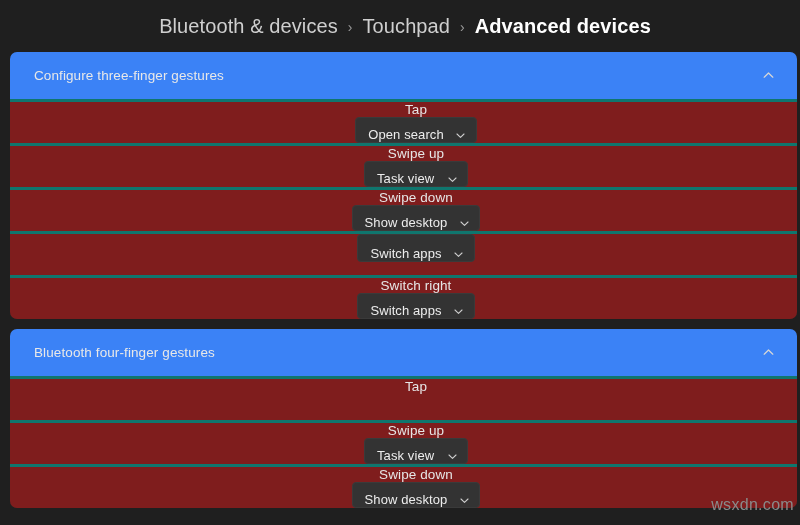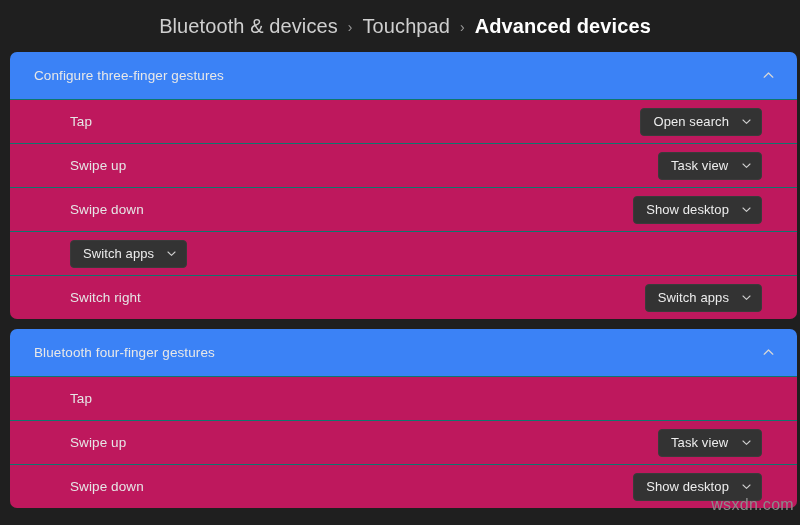--- a/index.html
+++ b/index.html
@@ -90,39 +90,40 @@
   }
 
   .chevron-up svg, .chevron-dn svg { display: block; }
 
   
   .row {
     height: 44px;
     display: flex;
     align-items: center;
     padding: 0 35px 0 60px;
-    border-top: 1px solid #0f766e;
-    background: #be185d;
+    border-top: 3px solid #0f766e;
+    background: #7f1d1d;
+    flex-direction: column;
   }
 
   .row-label {
     font-size: 13.5px;
     color: #e6e6e6;
     flex: 1;
     letter-spacing: 0.1px;
   }
 
   
   .dropdown {
     height: 28px;
     background: #333333;
     border: 1px solid #3a3a3a;
     border-radius: 4px;
     display: flex;
-    align-items: center;
+    align-items: flex-end;
     padding: 0 8px 0 12px;
     gap: 10px;
     cursor: pointer;
     min-width: 104px;
     justify-content: space-between;
   }
 
   .dropdown-value {
     font-size: 13px;
     color: #ededed;

